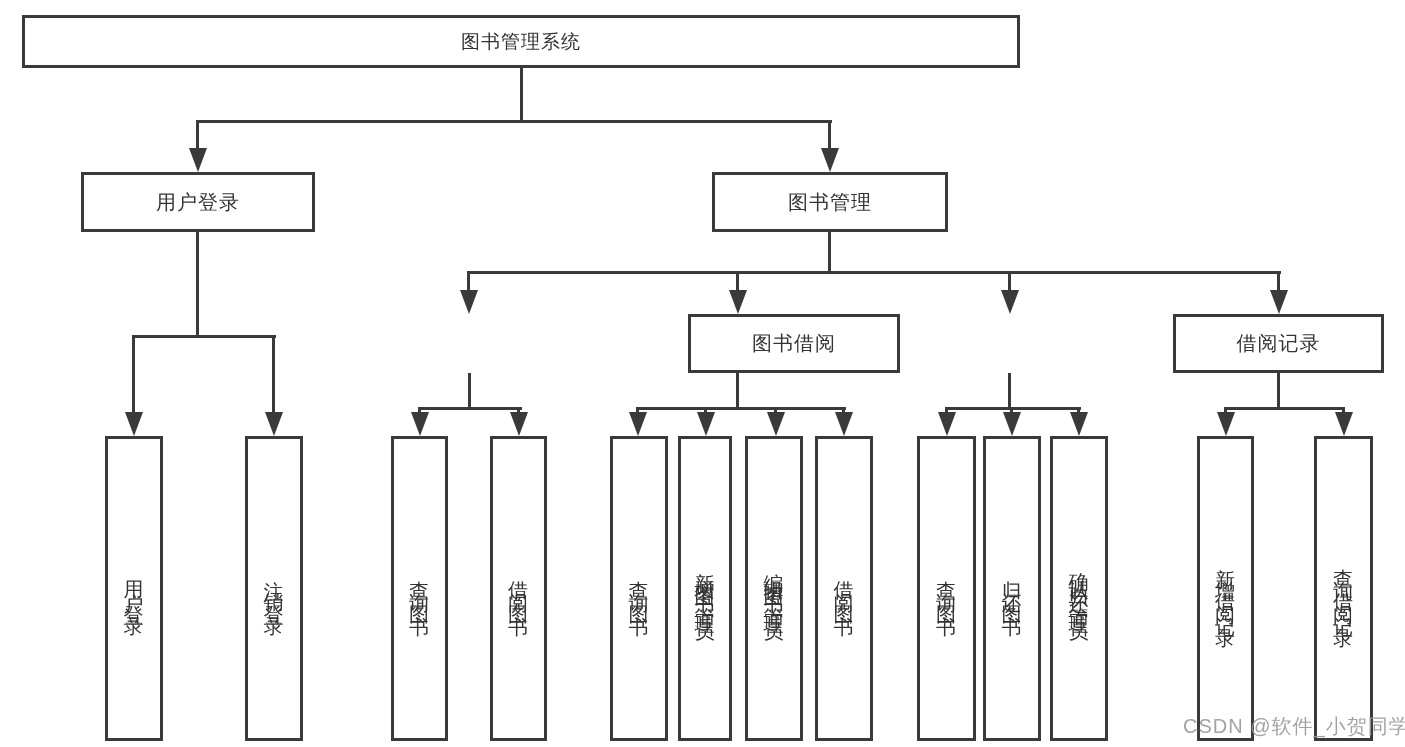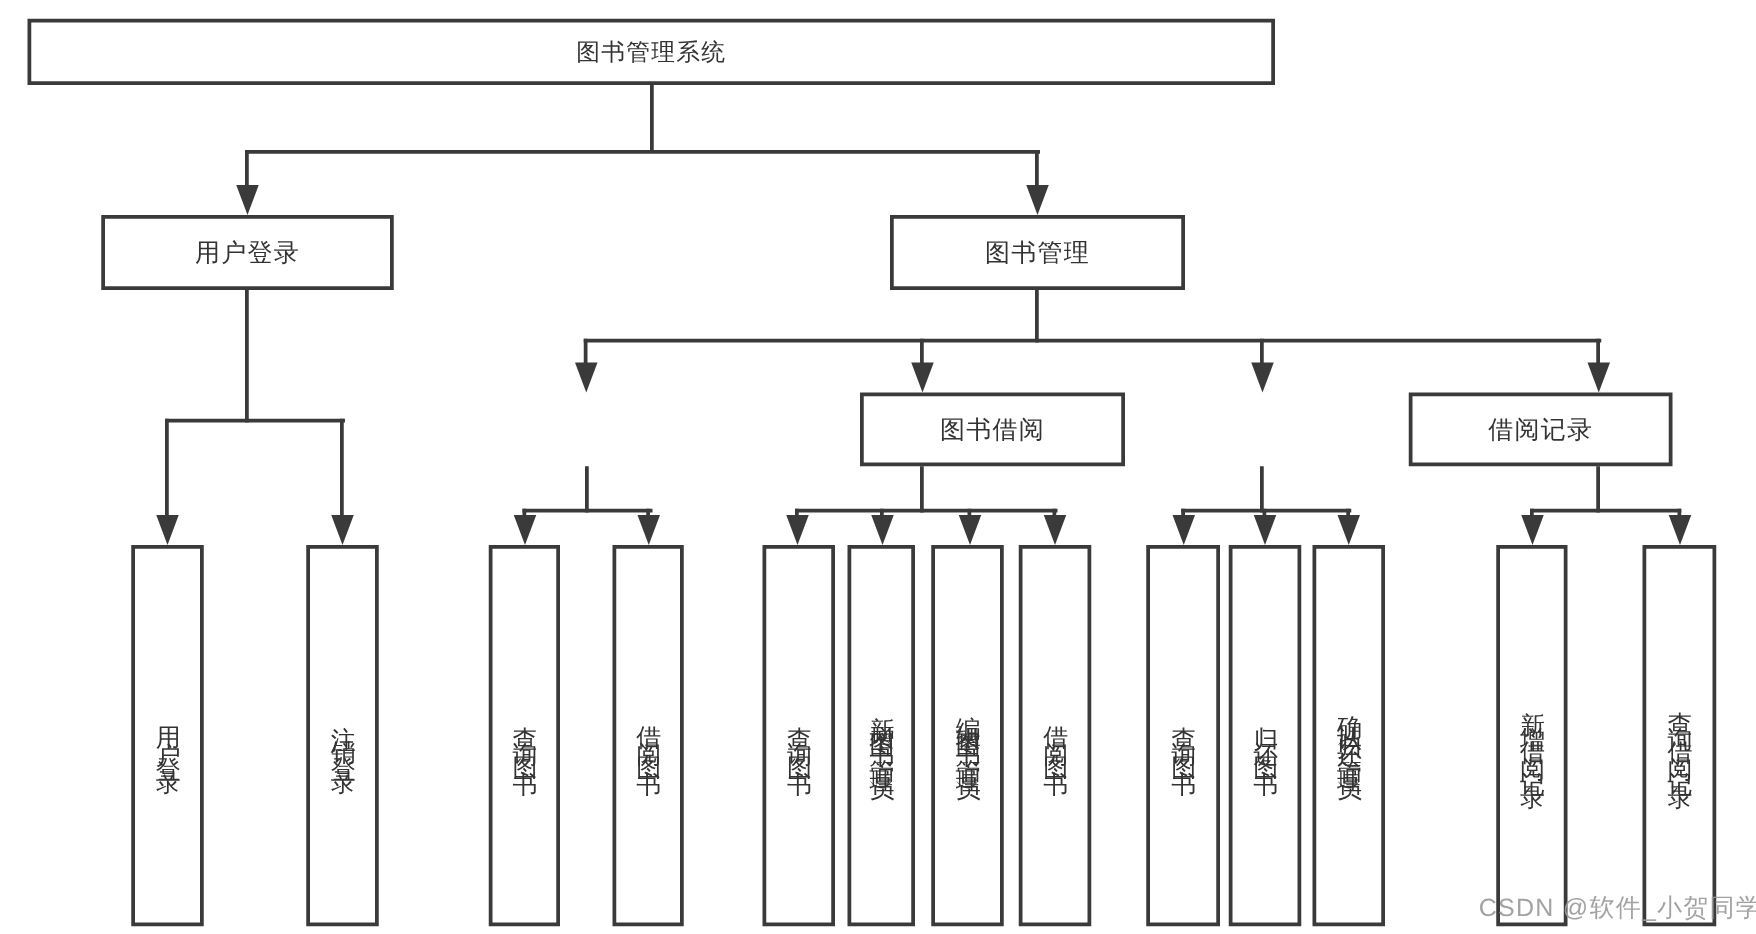--- a/index.html
+++ b/index.html
@@ -14,21 +14,21 @@
   .root{left:22px;top:15px;width:998px;height:53px;}
   .root .lbl{font-size:19px;}
 
   .l2a{left:81px;top:172px;width:234px;height:60px;}
   .l2b{left:712px;top:172px;width:236px;height:60px;}
 
   .l3{top:314px;height:59px;}
   .l3a{left:363px;width:213px;}
   .l3b{left:652px;width:212px;margin-left:36px;}
   .l3c{left:903px;width:214px;}
-  .l3d{left:1127px;width:211px;}
+  .l3d{left:1173px;width:211px;}
 
   .leaf{position:absolute;top:436px;height:305px;border:3px solid #3a3a3a;background:#ffffff;
         display:flex;align-items:center;justify-content:center;box-sizing:border-box;}
   .vtext{writing-mode:vertical-rl;text-orientation:mixed;font-size:20px;color:#333333;
          letter-spacing:12px;line-height:1;white-space:nowrap;}
   .vtext.tight{letter-spacing:7px;}
 
   
   .vl,.hl{position:absolute;background:#3a3a3a;}
   .vl{width:3px;}

